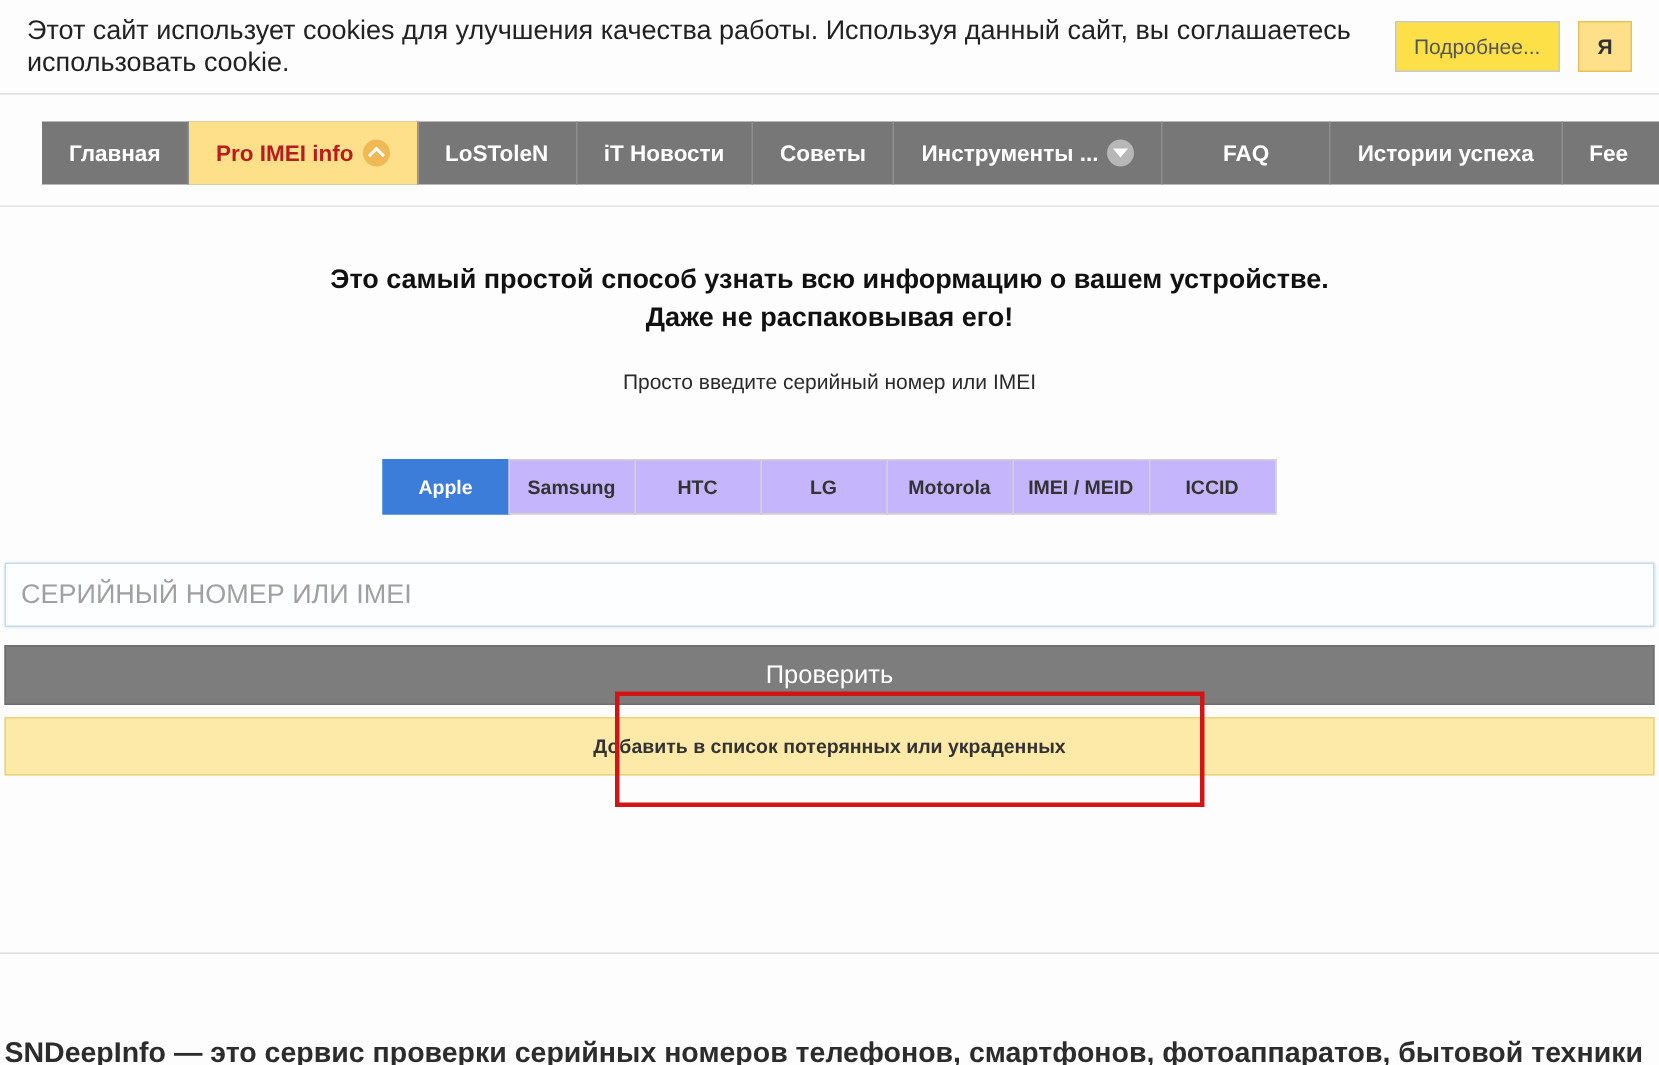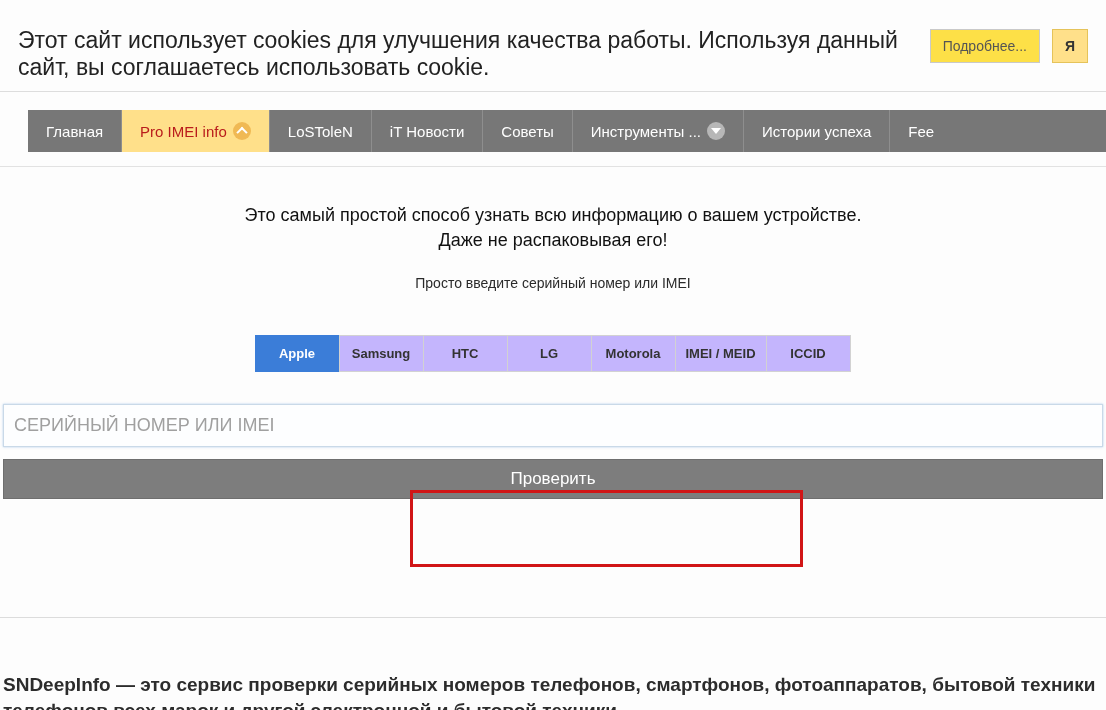--- a/index.html
+++ b/index.html
@@ -5,21 +5,21 @@
 * { box-sizing: border-box; margin: 0; padding: 0; }
 body { font-family: Arial, sans-serif; background: #fdfdfd; width: 1106px; overflow-x: hidden; }
 
 .cookie-bar {
   display: flex;
   align-items: center;
   padding: 10px 18px;
   border-bottom: 1px solid #ddd;
   gap: 12px;
 }
-.cookie-text { font-size: 23px; color: #222; flex: 1; margin-top: 17px; }
+.cookie-text { font-size: 18px; color: #222; flex: 1; }
 .cookie-btn {
   background: #fde047;
   border: 1px solid #c9c9c9;
   color: #555;
   font-size: 14px;
   padding: 8px 12px;
   cursor: pointer;
 }
 .cookie-btn.yellow {
   background: #ffe08a;
@@ -29,21 +29,21 @@
 }
 
 .nav-wrap { padding: 18px 0 14px 28px; border-bottom: 1px solid #e2e2e2; }
 .nav {
   display: flex;
   background: #777;
 }
 .nav-item {
   color: #fff;
   font-size: 15px;
-  font-weight: normal;
+  font-weight: bold;
   padding: 12px 18px;
   border-right: 1px solid #8e8e8e;
   cursor: pointer;
   display: flex;
   align-items: flex-end;
   gap: 6px;
   white-space: nowrap;
 }
 .nav-item.active {
   background: #ffe08a;
@@ -63,21 +63,21 @@
   transform: rotate(-45deg) translate(-1px, 1px);
 }
 .chevron-down {
   width: 0; height: 0;
   border-left: 5px solid transparent;
   border-right: 5px solid transparent;
   border-top: 6px solid #fff;
 }
 
 .hero { text-align: center; padding: 36px 10px 20px; }
-.hero-title { font-size: 18px; font-weight: normal; color: #111; line-height: 1.4; }
+.hero-title { font-size: 18px; font-weight: bold; color: #111; line-height: 1.4; }
 .hero-sub { font-size: 14px; color: #2a2a2a; margin-top: 22px; }
 
 .tabs {
   display: flex;
   justify-content: center;
   margin: 24px auto 0;
 }
 .tab {
   border: 1px solid #d2d2d2;
   background: #c4b5fd;
@@ -170,20 +170,23 @@
       </div>
   <div class="nav-item">
         <span>Советы</span>
       </div>
   <div class="nav-item">
     <span>Инструменты ...</span>
     <span class="circle-icon">
           <span class="chevron-down"></span>
         </span>
   </div>
+  <div class="nav-item" style="padding:12px 40px">
+        <span>FAQ</span>
+      </div>
   <div class="nav-item">
         <span>Истории успеха</span>
       </div>
   <div class="nav-item">
         <span>Fee</span>
       </div>
 </div>
 </div>
 
 <div class="hero">
@@ -200,20 +203,21 @@
   <div class="tab">Motorola</div>
   <div class="tab wide">IMEI / MEID</div>
   <div class="tab">ICCID</div>
 </div>
 
 <div class="form-area">
   <div class="input-wrap">
     <input class="serial-input" type="text" placeholder="СЕРИЙНЫЙ НОМЕР ИЛИ IMEI" style="">
   </div>
   <button class="btn-check">Проверить</button>
+  <button class="btn-add">Добавить в список потерянных или украденных</button>
   <div class="highlight-box" style="left:410px; top:86px; width:393px; height:77px;"></div>
 </div>
 
 <div class="divider"></div>
 
 <div class="info">
   <div class="info-title">SNDeepInfo — это сервис проверки серийных номеров телефонов, смартфонов, фотоаппаратов, бытовой техники телефонов всех марок и другой электронной и бытовой техники.</div>
 
 </div>
 

